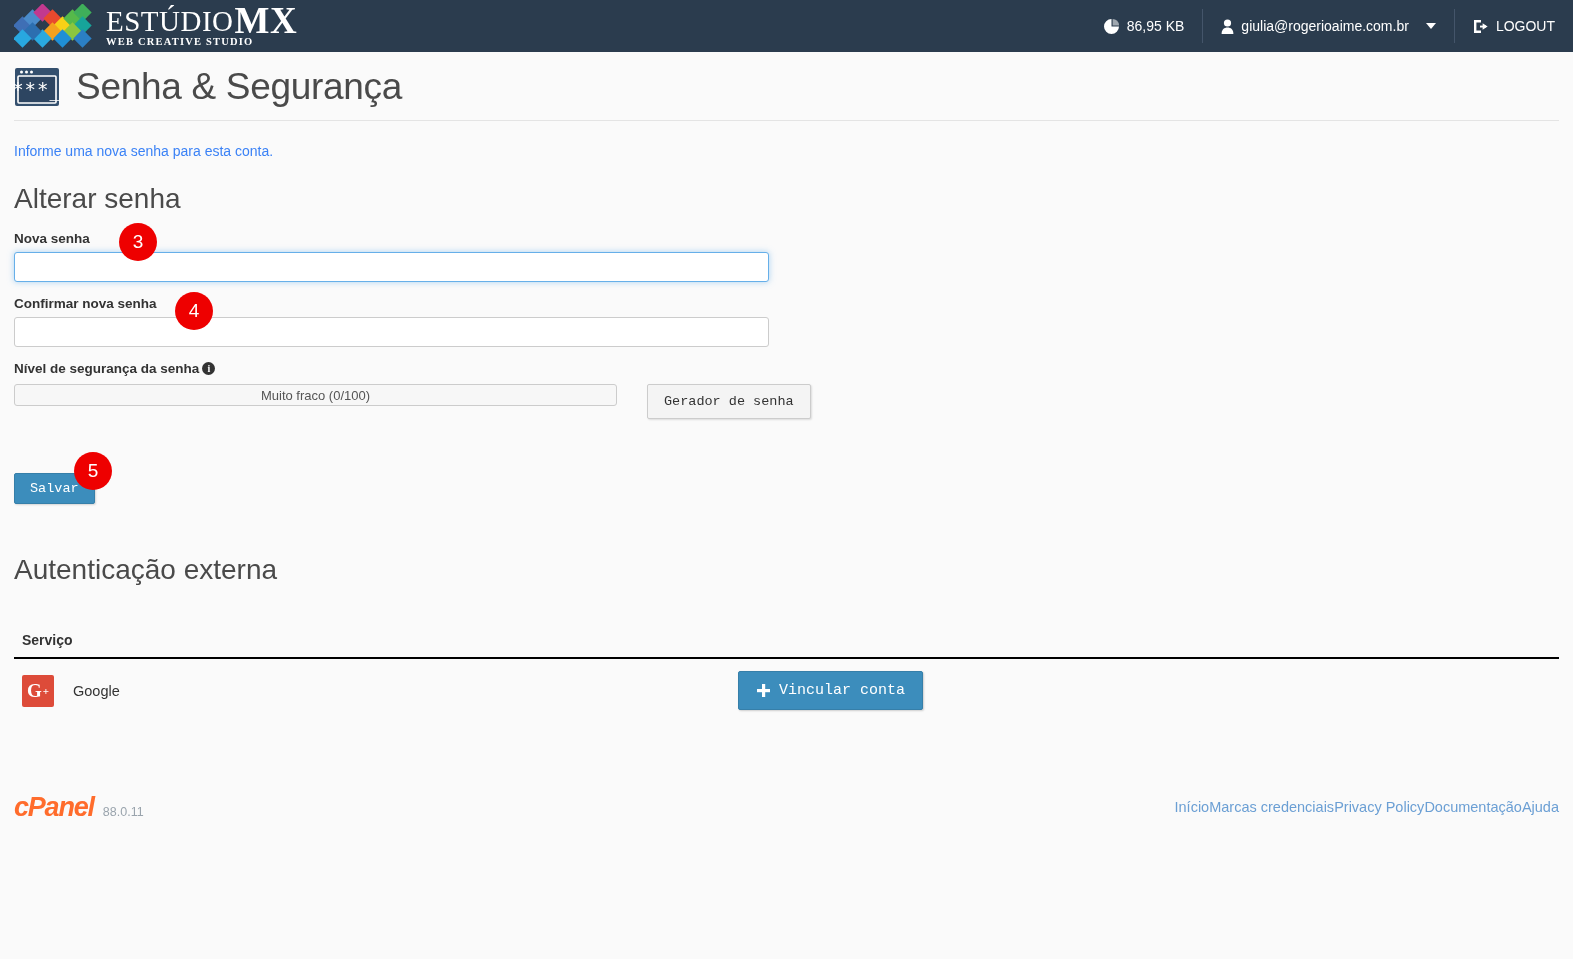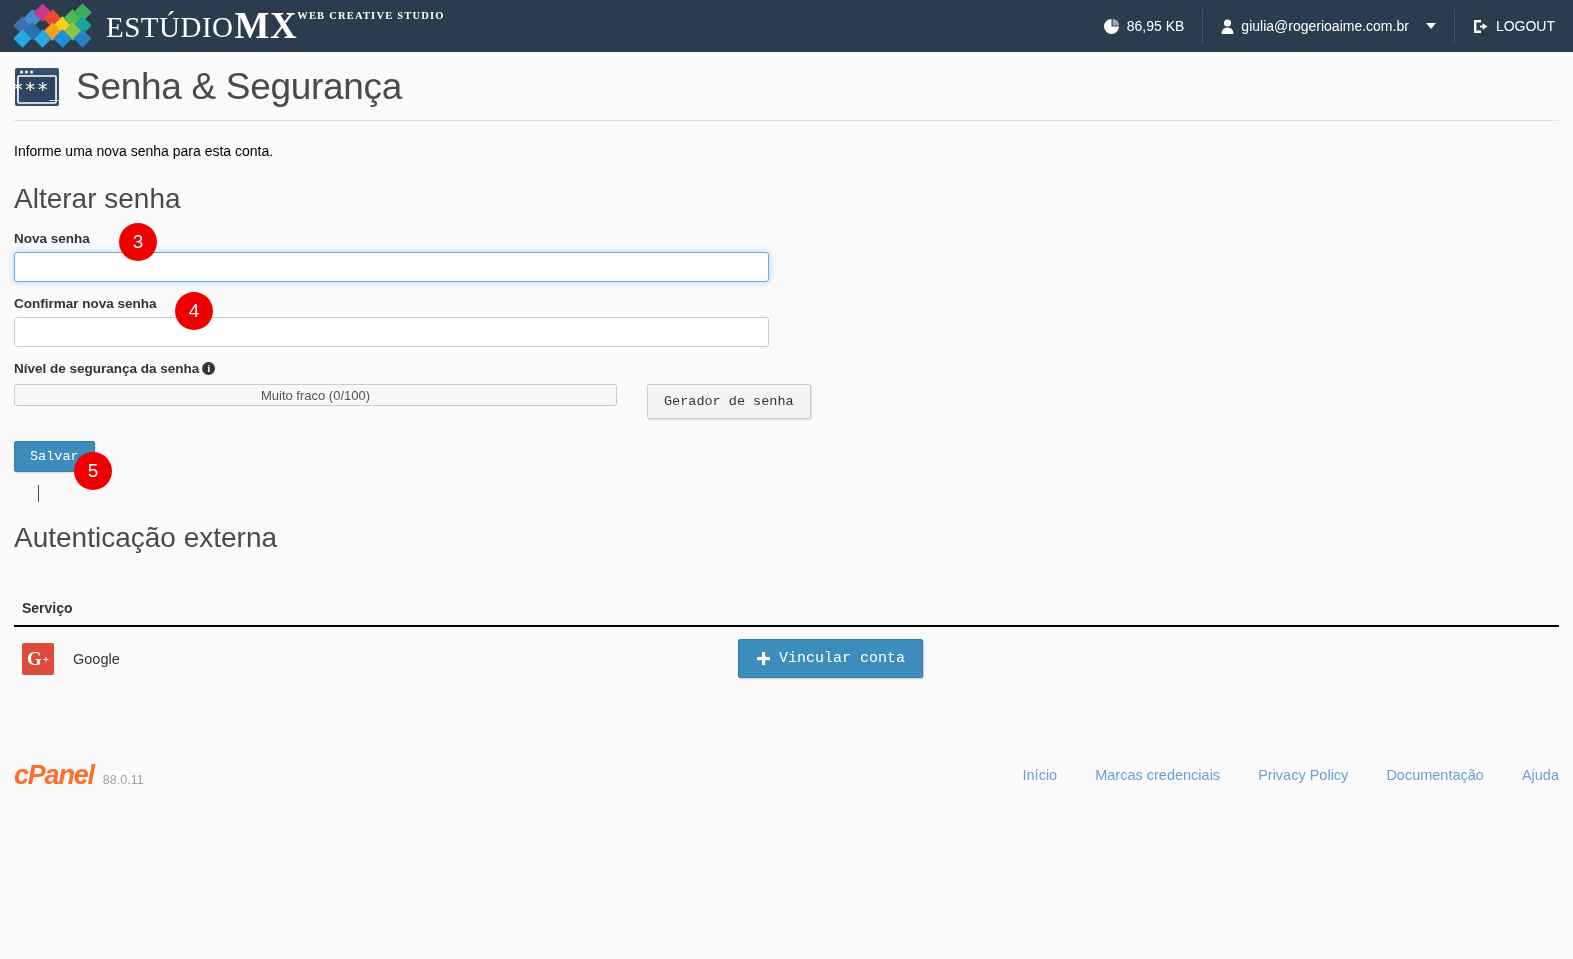--- a/index.html
+++ b/index.html
@@ -28,21 +28,21 @@
     padding: 0 0 0 14px;
     position: relative;
   }
   .brand {
     display: flex;
     align-items: center;
     gap: 8px;
     height: 52px;
   }
   .brand-mark { width: 84px; height: 44px; display: block; }
-  .brand-text { display: flex; justify-content: center; line-height: 1; }
+  .brand-text { display: flex; flex-direction: column; justify-content: center; line-height: 1; }
   .brand-text .line1 {
     color: #ffffff;
     font-family: "Liberation Serif", serif;
     font-size: 29px;
     letter-spacing: 0.5px;
     display: flex;
     align-items: flex-end;
   }
   .brand-text .line1 .big {
     font-size: 37px;
@@ -98,21 +98,21 @@
   .page-head .title {
     font-size: 37px;
     font-weight: 300;
     color: #4a4a4a;
     letter-spacing: -0.3px;
   }
   .pwicon { width: 46px; height: 40px; display:block; }
 
   .subtitle {
     font-size: 14px;
-    color: #000000;
+    color: #3b82f6;
     margin: 22px 0 0 0;
   }
 
   h2.section {
     font-size: 28px;
     font-weight: 300;
     color: #4a4a4a;
     margin: 24px 0 16px 0;
   }
 
@@ -182,20 +182,21 @@
     color: #333;
     padding: 9px 16px;
     box-shadow: 1px 1px 2px rgba(0,0,0,0.12);
   }
   .btn-primary {
     background: #3c8dbc;
     border: 1px solid #367fa9;
     color: #ffffff;
     padding: 7px 15px;
     box-shadow: 1px 1px 2px rgba(0,0,0,0.15);
+    margin-top: 32px;
   }
   .btn-link {
     background: #3c8dbc;
     border: 1px solid #367fa9;
     color: #ffffff;
     padding: 10px 17px;
     font-size: 15px;
     display: inline-flex;
     align-items: center;
     gap: 8px;
@@ -275,21 +276,21 @@
   }
   .cp-word {
     font-family: "Liberation Sans", sans-serif;
     font-style: italic;
     font-weight: bold;
     font-size: 27px;
     color: #ff6c2c;
     letter-spacing: -1.2px;
   }
   .cp-ver { font-size: 12.5px; color: #9aa4ad; }
-  .footlinks { display: flex; gap: 38px; }
+  .footlinks { display: flex; }
   .footlinks a {
     color: #6b9fd4;
     font-size: 14.5px;
     text-decoration: none;
   }
 
   
   .badge {
     position: absolute;
     width: 38px; height: 38px;

